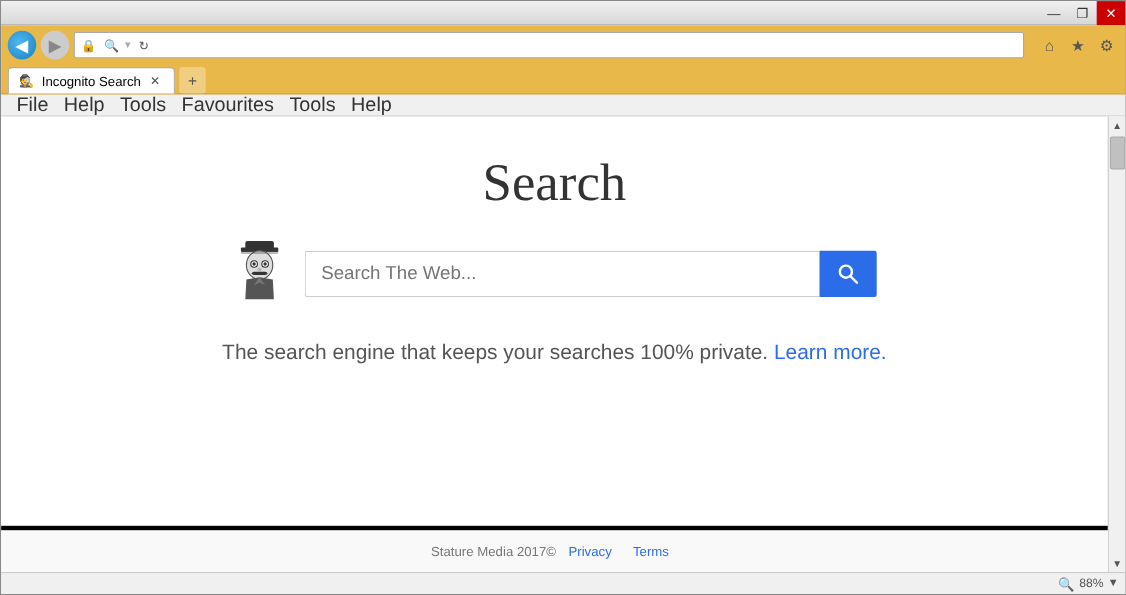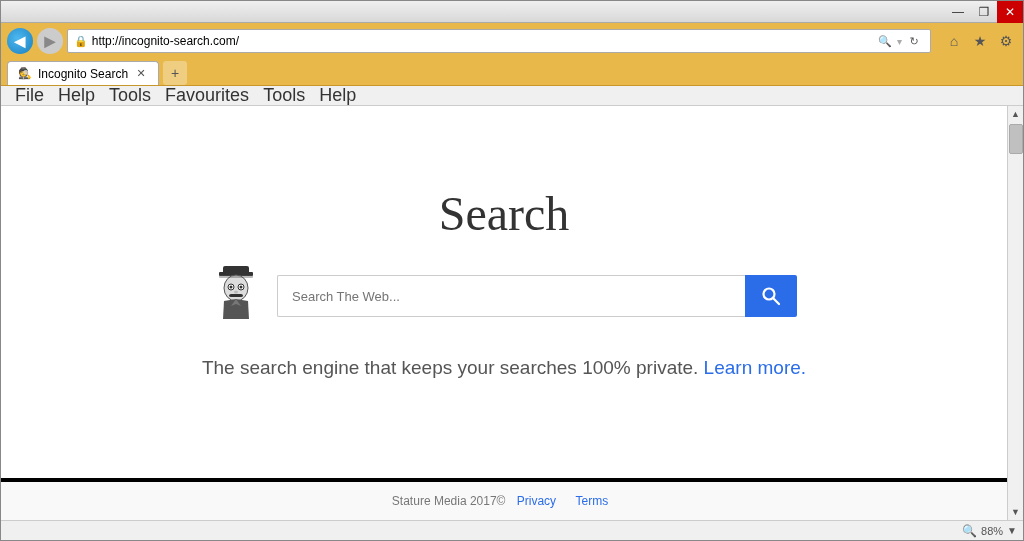--- a/index.html
+++ b/index.html
@@ -207,21 +207,21 @@
       display: flex;
       overflow: hidden;
       background: #fff;
     }
     .main-content {
       flex: 1;
       display: flex;
       flex-direction: column;
       align-items: center;
       justify-content: flex-start;
-      padding-top: 80px;
+      padding-top: 33px;
       position: relative;
     }
 
     
     .search-heading {
       font-size: 48px;
       font-weight: 300;
       color: #333;
       margin-bottom: 30px;
       font-family: Georgia, serif;
@@ -247,21 +247,21 @@
       display: flex;
       align-items: center;
       width: 520px;
     }
     .search-input-field {
       flex: 1;
       height: 42px;
       border: 1px solid #ccc;
       border-right: none;
       padding: 0 14px;
-      font-size: 13px;
+      font-size: 17px;
       outline: none;
       color: #1d4ed8;
       border-radius: 2px 0 0 2px;
     }
     .search-btn {
       width: 52px;
       height: 42px;
       background: #2b6de8;
       border: none;
       cursor: pointer;
@@ -359,21 +359,20 @@
   </div>
 
   <div class="nav-area">
 
     <div class="address-row">
       <button class="nav-btn back">◀</button>
       <button class="nav-btn forward">▶</button>
 
       <div class="address-bar">
         <span class="address-bar-icon">🔒</span>
-        <input class="address-input" type="text" value="http://incognito-search.com/" style="">
         <div class="address-actions">
           <button class="addr-btn">🔍</button>
           <span style="color:#aaa; font-size:10px;">▾</span>
           <button class="addr-btn">↻</button>
         </div>
       </div>
 
       <div class="browser-icons">
         <button class="browser-icon-btn">⌂</button>
         <button class="browser-icon-btn">★</button>

